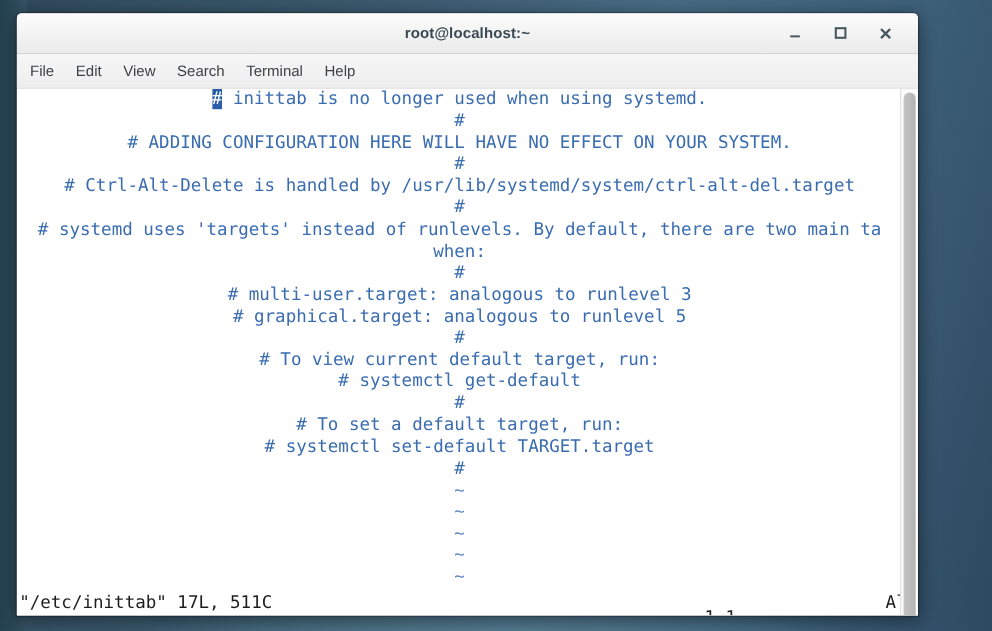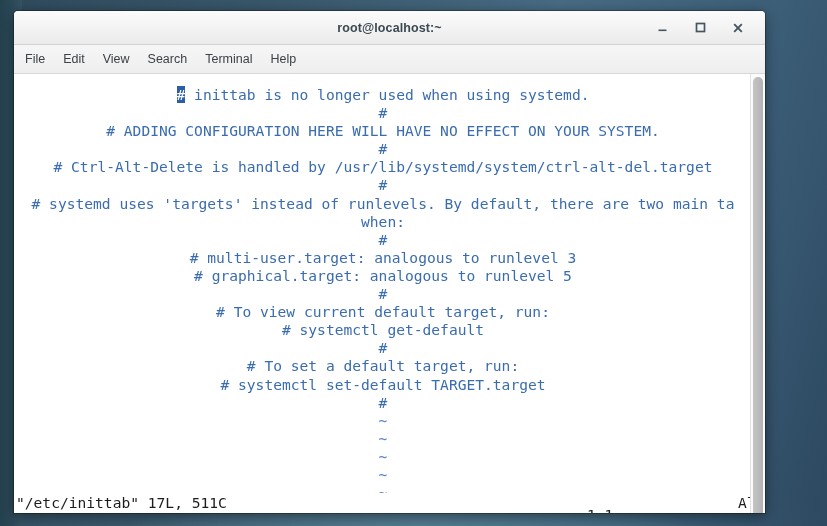--- a/index.html
+++ b/index.html
@@ -110,21 +110,21 @@
   #term-area {
     position: relative;
     flex: 1 1 auto;
     background: #ffffff;
     display: flex;
     overflow: hidden;
   }
   #term {
     flex: 1 1 auto;
     position: relative;
-    padding: 12px 0 0 1px;
+    padding: 0 0 0 1px;
     box-sizing: border-box;
     overflow: hidden;
     font-family: "DejaVu Sans Mono", "Liberation Mono", monospace;
     font-size: 14.6px;
     line-height: 18.1px;
     background: #ffffff;
   }
   .tline {
     white-space: pre;
     height: 18.1px;

